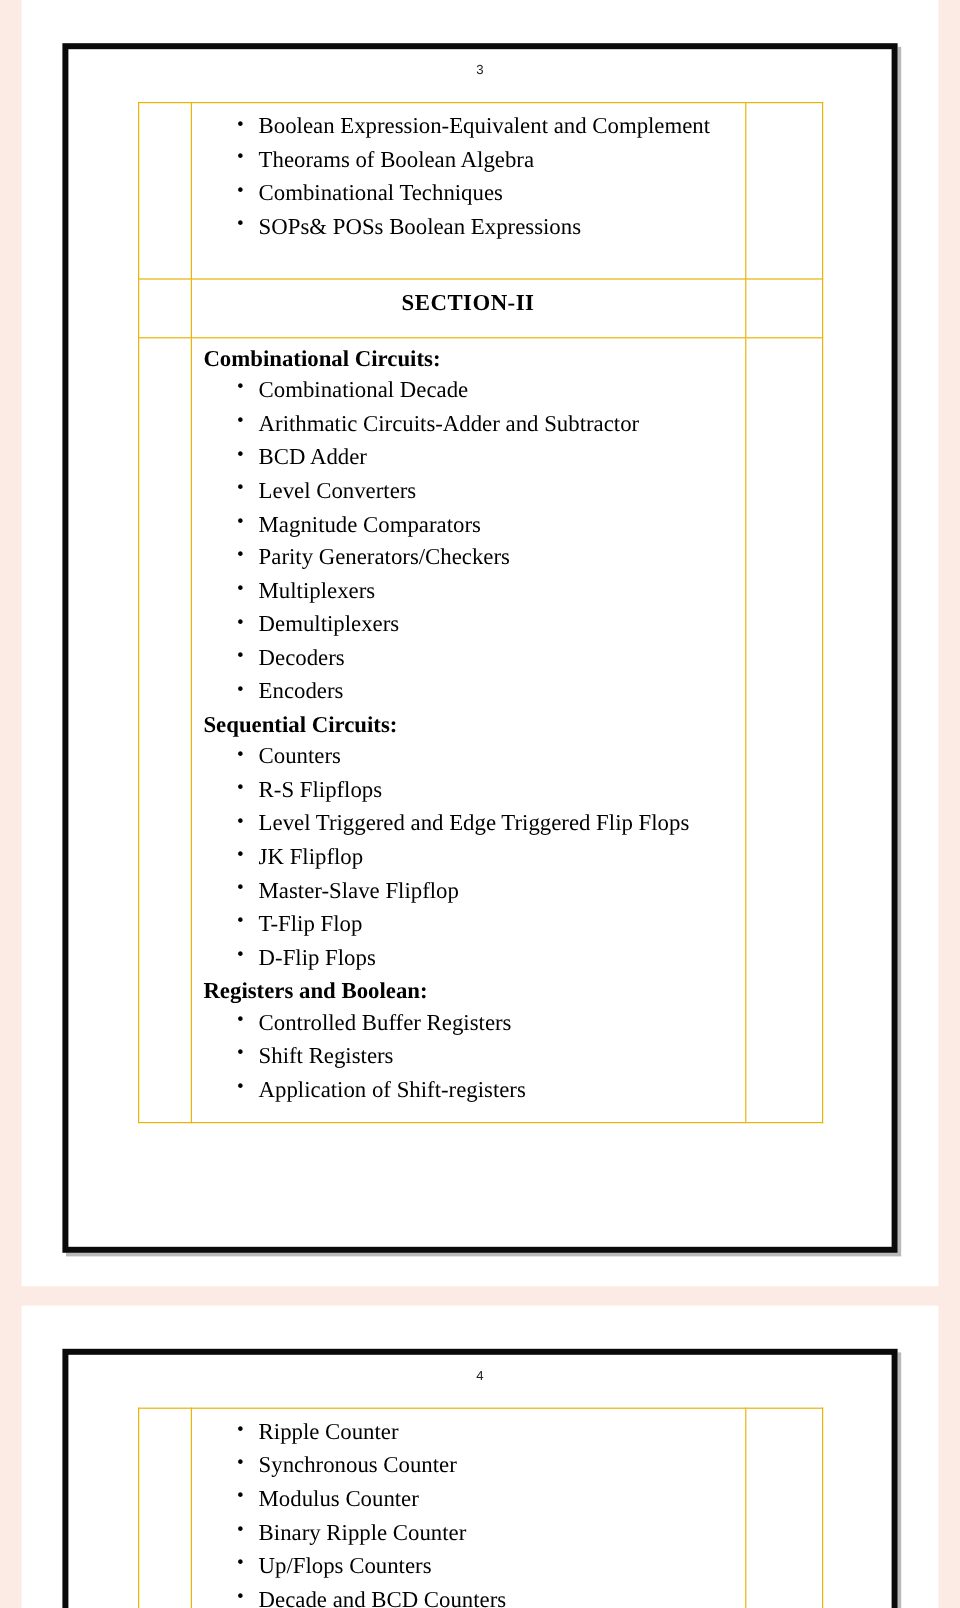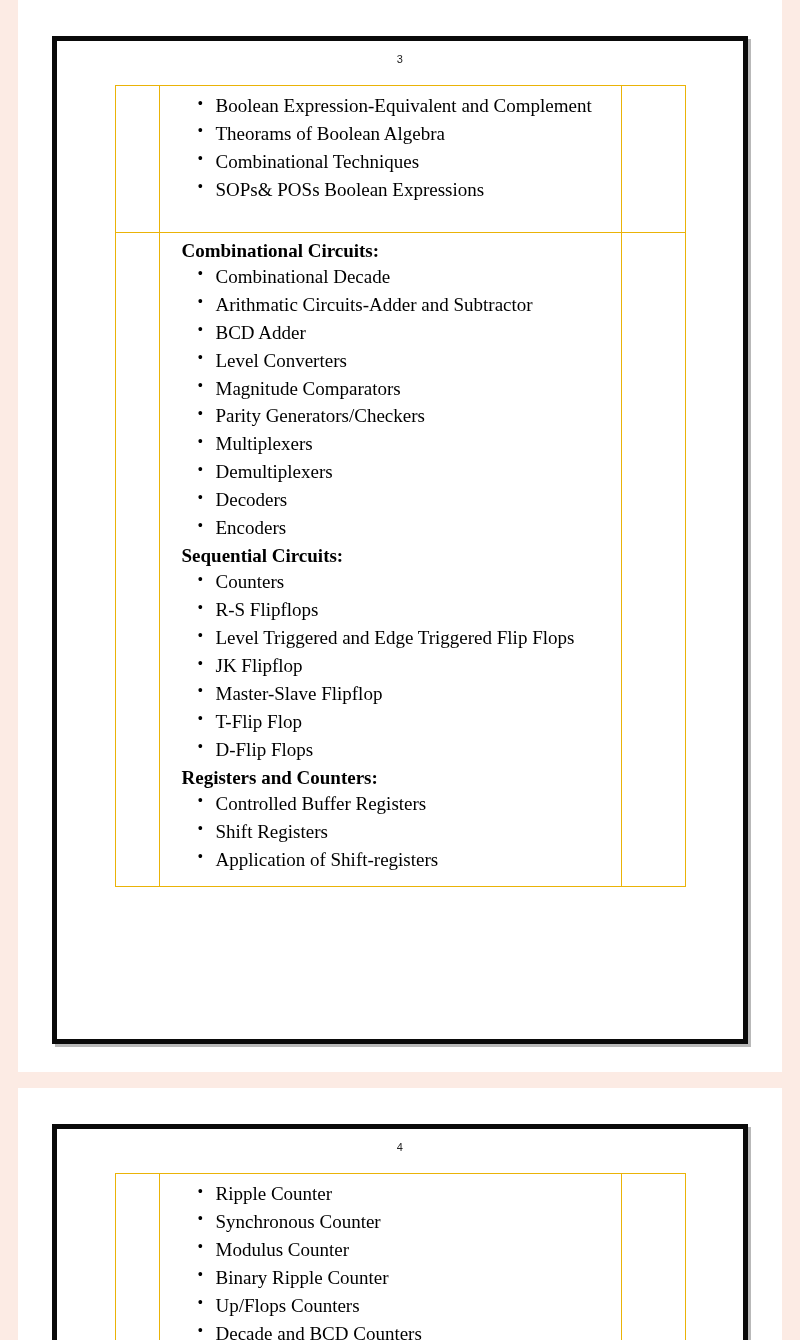--- a/index.html
+++ b/index.html
@@ -85,21 +85,21 @@
     text-align: center;
     font-weight: bold;
     font-size: 19px;
     letter-spacing: 0.4px;
     padding: 9px 0 17px 0;
   }
 
   .group-head {
     font-weight: bold;
     font-size: 19px;
-    margin: 0 0 1px 14px;
+    margin: 0 0 1px 2px;
     line-height: 1.22;
   }
 
   ul.topics {
     list-style: none;
     margin: 0 0 2px 0;
     padding: 0;
   }
   ul.topics li {
     position: relative;
@@ -165,20 +165,31 @@
                     <li>Combinational Techniques</li>
                     <li>SOPs&amp; POSs Boolean Expressions</li>
                   </ul>
                 </div>
               </td>
               <td>
                   <div class="empty-cell"></div>
                 </td>
             </tr>
 
+            <tr>
+              <td>
+                  <div class="empty-cell"></div>
+                </td>
+              <td>
+                <div class="section-title">SECTION-II</div>
+              </td>
+              <td>
+                  <div class="empty-cell"></div>
+                </td>
+            </tr>
 
             <tr>
               <td>
                   <div class="empty-cell"></div>
                 </td>
               <td>
                 <div class="cell-pad">
 
                   <div class="group-head">Combinational Circuits:</div>
                   <ul class="topics">
@@ -198,21 +209,21 @@
                   <ul class="topics">
                     <li>Counters</li>
                     <li>R-S Flipflops</li>
                     <li>Level Triggered and Edge Triggered Flip Flops</li>
                     <li>JK Flipflop</li>
                     <li>Master-Slave Flipflop</li>
                     <li>T-Flip Flop</li>
                     <li>D-Flip Flops</li>
                   </ul>
 
-                  <div class="group-head">Registers and Counters:</div>
+                  <div class="group-head">Registers and Boolean:</div>
                   <ul class="topics">
                     <li>Controlled Buffer Registers</li>
                     <li>Shift Registers</li>
                     <li>Application of Shift-registers</li>
                   </ul>
 
                 </div>
               </td>
               <td>
                   <div class="empty-cell"></div>

